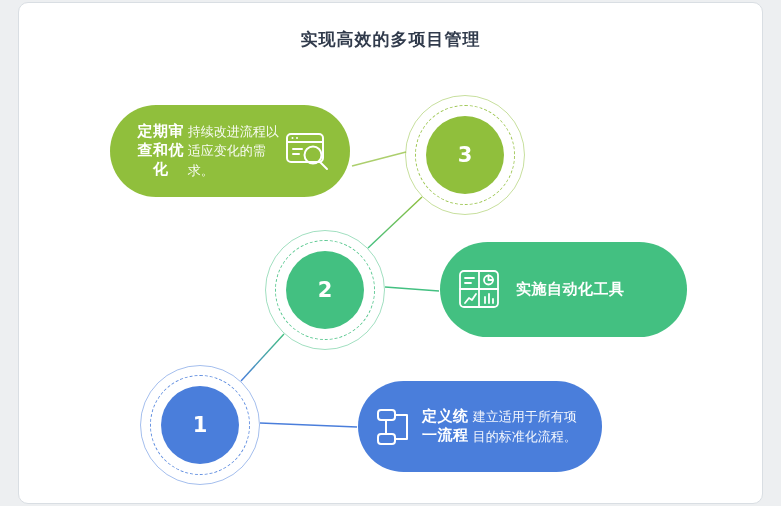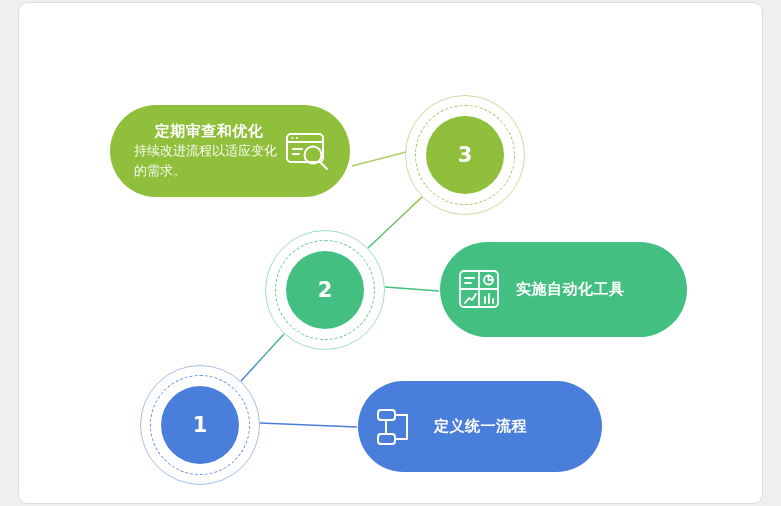--- a/index.html
+++ b/index.html
@@ -22,31 +22,31 @@
   .connectors{position:absolute;left:0;top:0;pointer-events:none}
   .connectors line{stroke-width:1.4;fill:none}
 
   
   .pill{
     position:absolute;display:flex;align-items:center;
     background:var(--c);color:#fff;
   }
   .pill .icon{flex:0 0 auto;width:48px;height:48px}
   .pill .icon svg{width:100%;height:100%;display:block}
-  .pill .texts{display:flex;flex-direction:column;}
+  .pill .texts{display:flex;flex-direction:row;}
   .pill-title{font-size:15px;font-weight:bold;letter-spacing:.5px}
   .pill-desc{font-size:13px;line-height:1.5;color:rgba(255,255,255,.93)}
   #pill-3{left:110px;top:105px;width:240px;height:92px;border-radius:46px;padding:0 12px 0 24px}
   #pill-3 .texts{width:170px}
   #pill-3 .pill-title{text-align:center}
   #pill-3 .icon{margin-left:auto;margin-right:6px}
   #pill-2{left:440px;top:242px;width:247px;height:95px;border-radius:48px;padding:0 16px 0 16px}
   #pill-2 .texts{margin-left:12px;width:172px}
   #pill-1{left:358px;top:381px;width:244px;height:91px;border-radius:46px;padding:0 16px 0 16px}
-  #pill-1 .texts{margin-left:12px;width:168px}
+  #pill-1 .texts{width:168px}
 
   
   .node{position:absolute;width:120px;height:120px}
   .ring-outer{position:absolute;inset:0;border:1px solid var(--c);border-radius:50%;opacity:.5}
   .ring-dashed{position:absolute;inset:10px;border:1.5px dashed var(--c);border-radius:50%;opacity:.85}
   .disc{
     position:absolute;inset:21px;border-radius:50%;background:var(--c);
     color:#fff;display:flex;align-items:center;justify-content:center;
     font-size:21px;font-weight:bold;
   }
@@ -56,20 +56,21 @@
 
   .icon-stroke{stroke:#fff;fill:none;stroke-width:2;stroke-linecap:round;stroke-linejoin:round}
   .icon-stroke-thin{stroke:#fff;fill:none;stroke-width:1.8;stroke-linecap:round;stroke-linejoin:round}
 </style>
 </head>
 <body>
 
 <div class="canvas">
   <div class="card"></div>
 
+  <div class="title">实现高效的多项目管理</div>
 
   <svg class="connectors" width="781" height="506" aria-hidden="true">
     <defs>
       <linearGradient id="g32" x1="422" y1="197" x2="368" y2="248" gradientUnits="userSpaceOnUse">
         <stop offset="0" style="stop-color: var(--c); --c: #90bf3c;"></stop>
         <stop offset="1" style="stop-color: var(--c); --c: #43c081;"></stop>
       </linearGradient>
       <linearGradient id="g21" x1="284" y1="334" x2="241" y2="381" gradientUnits="userSpaceOnUse">
         <stop offset="0" style="stop-color: var(--c); --c: #43c081;"></stop>
         <stop offset="1" style="stop-color: var(--c); --c: #4a7edb;"></stop>
@@ -144,20 +145,21 @@
         <g class="icon-stroke">
           <rect x="4" y="7" width="17" height="10" rx="3"></rect>
           <rect x="4" y="31" width="17" height="10" rx="3"></rect>
           <path d="M21 12 H33 V36 H21"></path>
           <line x1="12" y1="17" x2="12" y2="31"></line>
         </g>
       </svg>
     </span>
     <div class="texts">
       <div class="pill-title">定义统一流程</div>
+      <div class="pill-desc">建立适用于所有项目的标准化流程。</div>
     </div>
   </div>
 
   <div class="node" id="node-1" style="--c: #4a7edb;">
     <span class="ring-outer"></span>
     <span class="ring-dashed"></span>
     <div class="disc">1</div>
   </div>
 </div>
 

